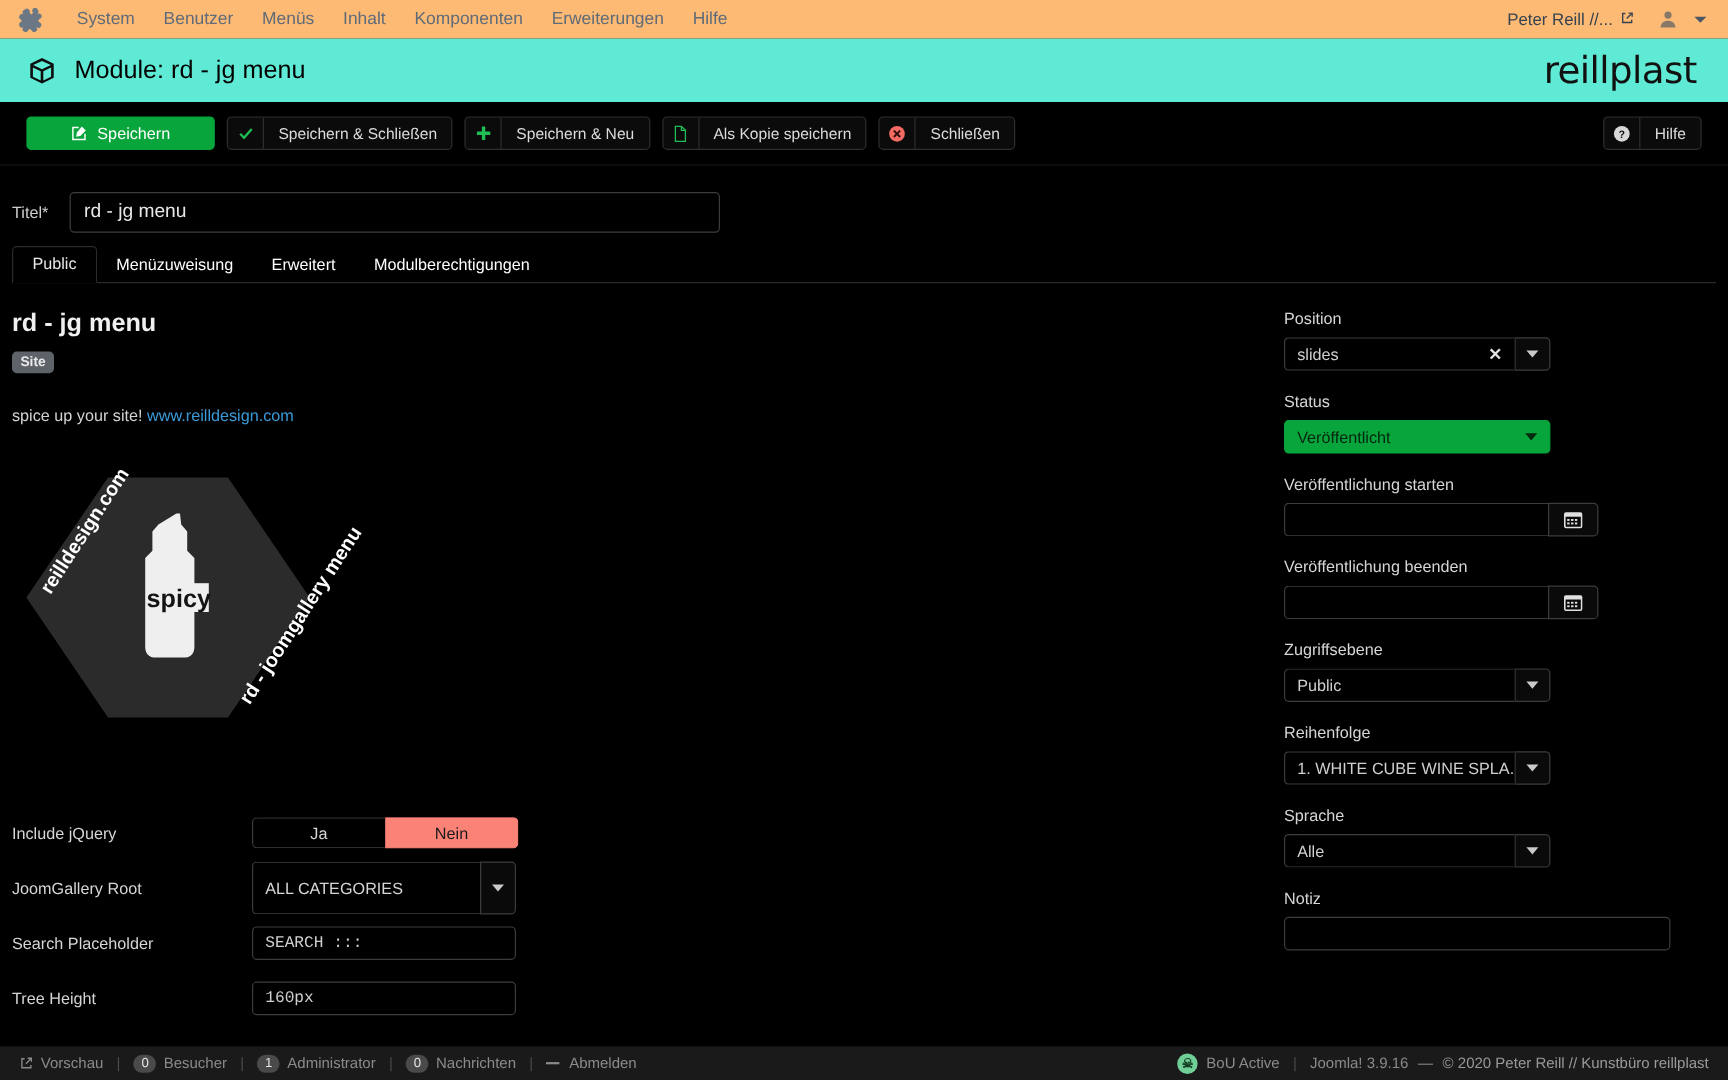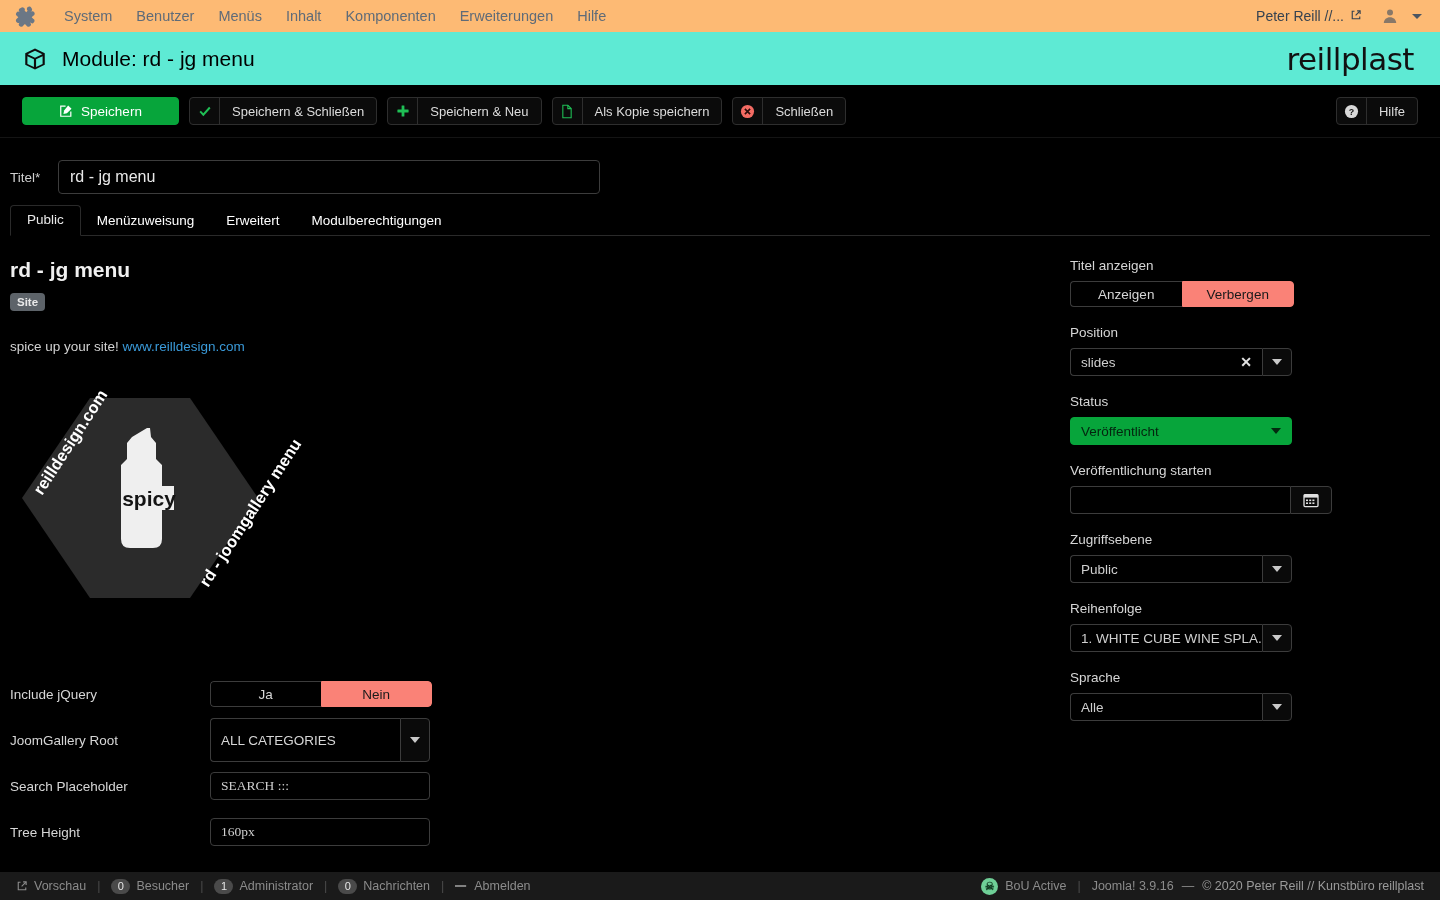--- a/index.html
+++ b/index.html
@@ -143,21 +143,21 @@
     white-space: nowrap;
   }
   .sel-arrow {
     width: 30px; border: 1px solid #3c3c3c; border-radius: 0 4px 4px 0;
     background: #0a0a0a; display: flex; align-items: center; justify-content: center;
   }
   .tri { width:0;height:0;border-left:5px solid transparent;border-right:5px solid transparent;border-top:6px solid #c9c9c9; }
   .txt-input {
     width: 220px; height: 28px; background: #000; border: 1px solid #3c3c3c;
     border-radius: 4px; color: #cfcfcf; font-size: 13.5px; padding: 0 10px;
-    font-family: Liberation Serif, serif; outline: none;
+    font-family: Liberation Mono, monospace; outline: none;
   }
 
   
   .fld { margin-bottom: 18px; }
   .fld-label { font-size: 13.5px; color: #d6d6d6; margin-bottom: 8px; }
   .toggle-r { display: flex; width: 224px; height: 26px; }
   .toggle-r div {
     flex: 1; display: flex; align-items: center; justify-content: center;
     font-size: 13.5px; border: 1px solid #3c3c3c; cursor: pointer;
   }
@@ -397,27 +397,20 @@
         <div class="opt-row">
           <div class="opt-label">Tree Height</div>
           <input class="txt-input" type="text" value="160px" style="">
         </div>
 
       </div>
     </div>
 
     <div class="col-right">
 
-      <div class="fld">
-        <div class="fld-label">Titel anzeigen</div>
-        <div class="toggle-r">
-          <div>Anzeigen</div>
-          <div>Verbergen</div>
-        </div>
-      </div>
 
       <div class="fld">
         <div class="fld-label">Position</div>
         <div class="combo">
           <div class="txt">
             <span>slides</span>
             <span class="clearx">✕</span>
           </div>
           <div class="arw">
             <span class="tri"></span>
@@ -445,20 +438,38 @@
                 <rect x="6.2" y="7.5" width="2" height="1.6"></rect>
               <rect x="9.4" y="7.5" width="2" height="1.6"></rect>
                 <rect x="3" y="10.4" width="2" height="1.6"></rect>
               <rect x="6.2" y="10.4" width="2" height="1.6"></rect>
                 <rect x="9.4" y="10.4" width="2" height="1.6"></rect>
             </svg>
           </div>
         </div>
       </div>
 
+      <div class="fld">
+        <div class="fld-label">Veröffentlichung beenden</div>
+        <div class="datefield">
+          <div class="di"></div>
+          <div class="db">
+            <svg width="16" height="16" viewBox="0 0 16 16" fill="#e0e0e0">
+              <rect x="1" y="2.6" width="14" height="12" rx="1" fill="none" stroke="#e0e0e0" stroke-width="1.3"></rect>
+              <rect x="1" y="2.6" width="14" height="3" fill="#e0e0e0"></rect>
+              <rect x="3" y="7.5" width="2" height="1.6"></rect>
+                <rect x="6.2" y="7.5" width="2" height="1.6"></rect>
+              <rect x="9.4" y="7.5" width="2" height="1.6"></rect>
+                <rect x="3" y="10.4" width="2" height="1.6"></rect>
+              <rect x="6.2" y="10.4" width="2" height="1.6"></rect>
+                <rect x="9.4" y="10.4" width="2" height="1.6"></rect>
+            </svg>
+          </div>
+        </div>
+      </div>
 
       <div class="fld">
         <div class="fld-label">Zugriffsebene</div>
         <div class="combo">
           <div class="txt">
             <span>Public</span>
           </div>
           <div class="arw">
             <span class="tri"></span>
           </div>
@@ -482,20 +493,24 @@
         <div class="combo">
           <div class="txt">
             <span>Alle</span>
           </div>
           <div class="arw">
             <span class="tri"></span>
           </div>
         </div>
       </div>
 
+      <div class="fld">
+        <div class="fld-label">Notiz</div>
+        <input class="notiz-input" type="text" value="" style="">
+      </div>
 
     </div>
   </div>
 </div>
 
 <div class="footer">
   <div class="f-item">
     <svg width="12" height="12" viewBox="0 0 16 16" fill="none" stroke="#8b8b8b" stroke-width="1.5">
       <path d="M6 3H3v10h10V10"></path>
         <path d="M9.5 2.5H13.5V6.5"></path>

